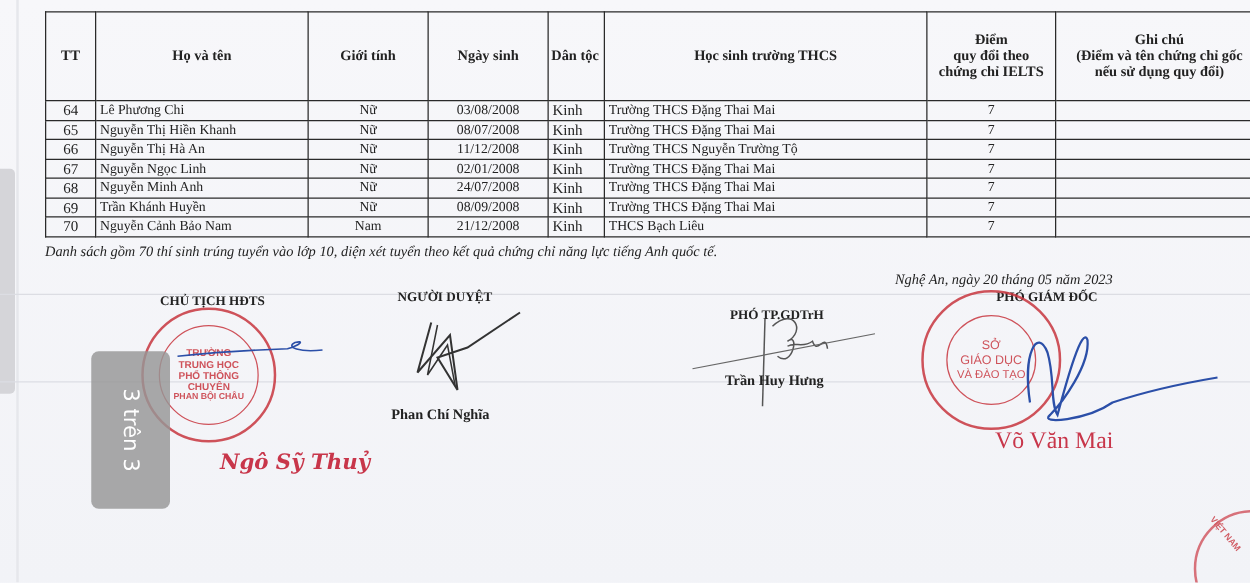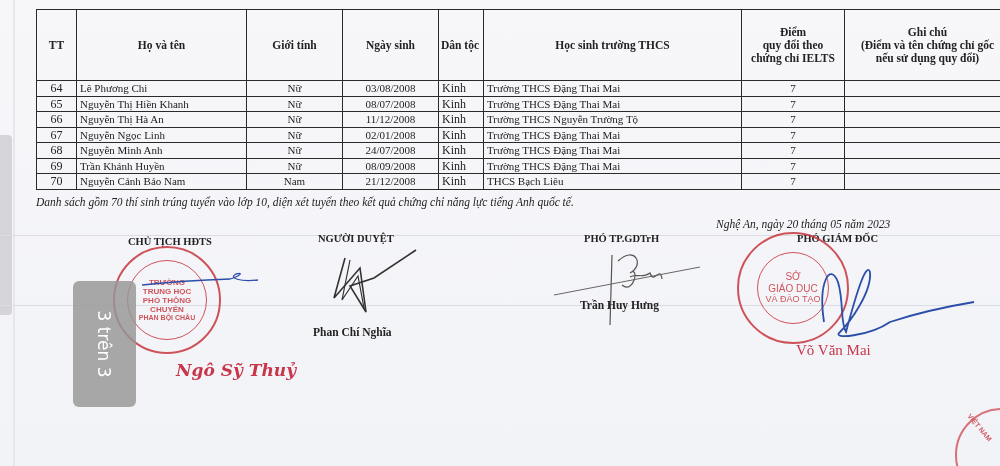--- a/index.html
+++ b/index.html
@@ -51,21 +51,21 @@
   .stamp .inner {
     border:1.5px solid #c8363f; border-radius:50%;
     display:flex; align-items:center; justify-content:center; flex-direction:column;
     text-align:center; line-height:1.15;
   }
   .cursive-name {
     position:absolute; color:#c8364a; font-style:italic; font-weight:bold;
     font-family:"DejaVu Serif", serif; font-size:17px; white-space:nowrap;
   }
   .red-name {
-    position:absolute; color:#c8364a; font-size:15px; white-space:nowrap;
+    position:absolute; color:#c8364a; font-size:19px; white-space:nowrap;
     font-family:"Liberation Serif", serif;
   }
   .page-badge {
     position:absolute; left:73px; top:281px; width:63px; height:126px;
     background:rgba(150,150,150,.82); border-radius:6px;
     display:flex; align-items:center; justify-content:center;
   }
   .page-badge span {
     color:#fff; font-family:"DejaVu Sans", sans-serif; font-size:17px;
     transform:rotate(90deg); white-space:nowrap; display:block;
@@ -212,21 +212,21 @@
   </svg>
   <div class="cursive-name" style="left:176px;top:360px">Ngô Sỹ Thuỷ</div>
 
   <div class="sig-title" style="left:318px;top:233px">NGƯỜI DUYỆT</div>
   <svg class="sig" style="left:330px;top:248px" width="90" height="70">
     <path d="M15 10 L4 50 L30 20 L36 64 L20 38 L44 30 L86 2" stroke="#333" stroke-width="1.6" fill="none"></path>
     <path d="M20 12 L12 52 L28 28 L34 60" stroke="#333" stroke-width="1.2" fill="none"></path>
   </svg>
   <div class="sig-name" style="left:313px;top:326px">Phan Chí Nghĩa</div>
 
-  <div class="sig-title" style="left:584px;top:233px">PHÓ TP.GDTrH</div>
+  <div class="sig-title" style="left:584px;top:247px">PHÓ TP.GDTrH</div>
   <svg class="sig" style="left:550px;top:245px" width="160" height="80">
     <path d="M62 10 L60 80" stroke="#555" stroke-width="1.2" fill="none"></path>
     <path d="M68 16 C85 0, 95 20, 80 28 C90 20, 84 50, 72 40 M80 32 C86 28, 92 34, 100 28 C104 40, 110 20, 112 34" stroke="#555" stroke-width="1.2" fill="none"></path>
     <path d="M4 50 L150 22" stroke="#666" stroke-width="1" fill="none"></path>
   </svg>
   <div class="sig-name" style="left:580px;top:299px">Trần Huy Hưng</div>
 
   <div class="sig-title" style="left:797px;top:233px">PHÓ GIÁM ĐỐC</div>
   <div class="stamp" style="left:737px;top:232px;width:112px;height:112px">
     <div class="inner" style="width:70px;height:70px;font-size:10px;font-weight:normal">

